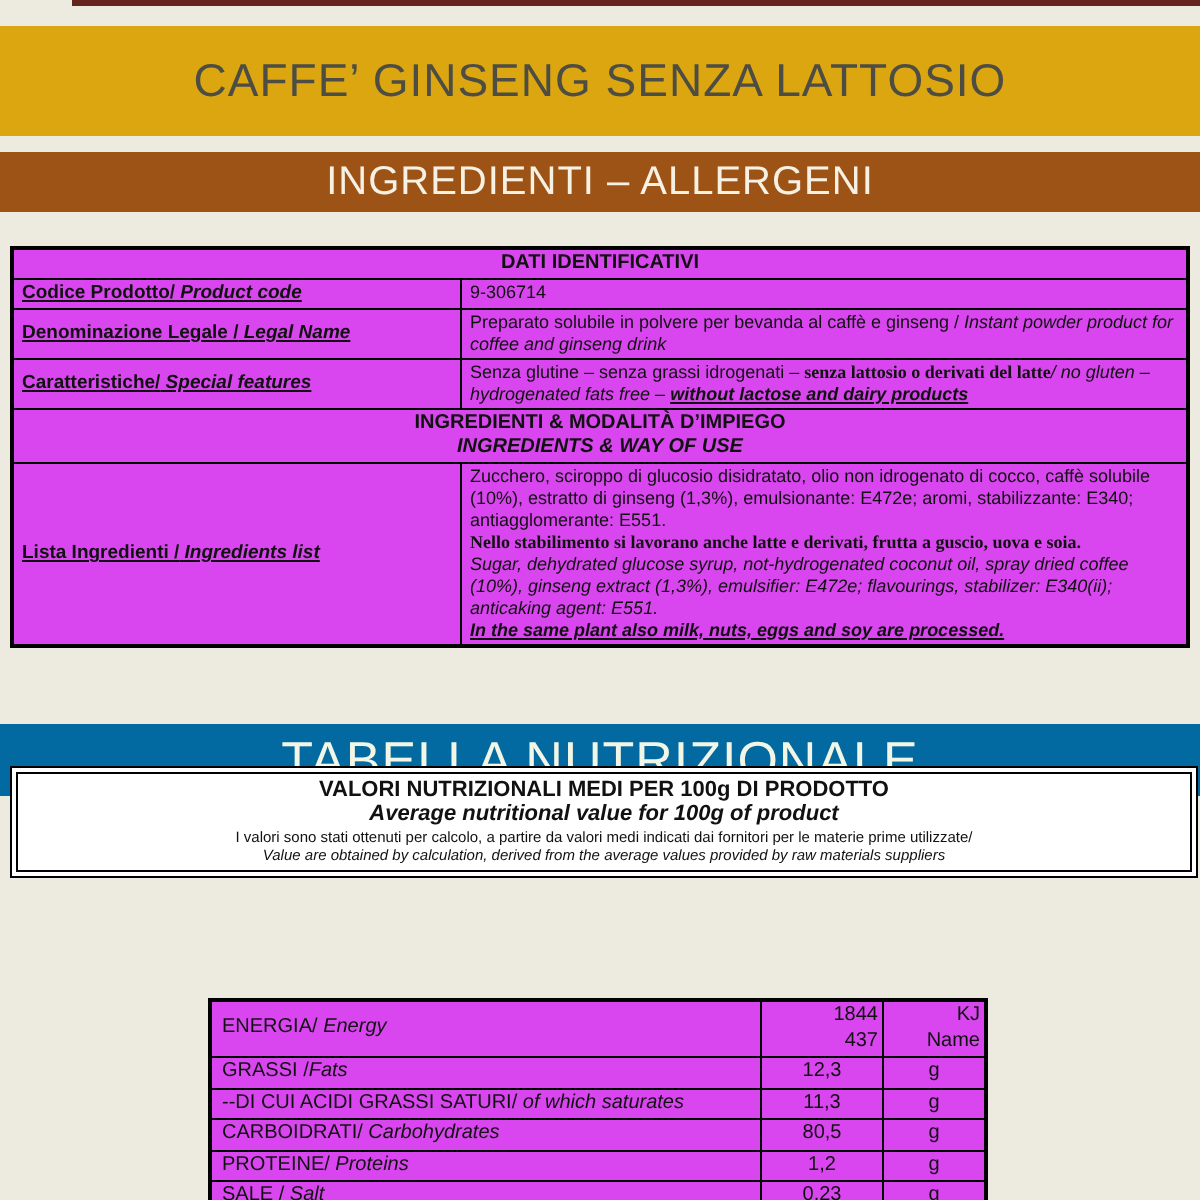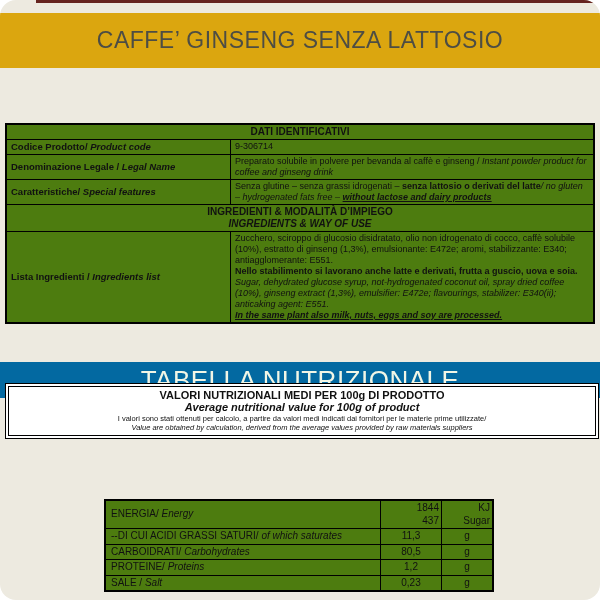--- a/index.html
+++ b/index.html
@@ -1,33 +1,33 @@
 <!DOCTYPE html>
 <html><head>
 <meta charset="utf-8">
 <style>
   html,body{margin:0;padding:0;}
   .page{position:relative;width:600px;height:600px;background:#EDEAE0;overflow:hidden;
-        font-family:"Liberation Sans",sans-serif;color:#111;border-radius:16px;}
+        font-family:"Liberation Sans",sans-serif;color:#111;}
   .topline{position:absolute;left:36px;top:0;width:564px;height:3px;background:#66241F;}
   .bar{position:absolute;left:0;width:600px;display:flex;align-items:center;justify-content:center;}
   .bar-gold{top:13px;height:55px;background:#DBA60F;}
   .bar-gold span{font-size:23px;color:#4D4D44;letter-spacing:.5px;}
   .bar-brown{top:76px;height:30px;background:#9D5316;}
   .bar-brown span{font-size:20px;color:#F7F1E3;letter-spacing:.5px;}
   .bar-green{top:362px;height:36px;background:#0369a1;}
   .bar-green span{font-size:26px;color:#F1F6E6;letter-spacing:.5px;}
 
-  table{border-collapse:collapse;background:#4d7c0f;}
+  table{border-collapse:collapse;background:#d946ef;}
   .dati{position:absolute;left:5px;top:123px;width:590px;border:2px solid #000;
         font-size:9px;line-height:1.22;}
   .dati td{border:1px solid #000;padding:1px 4px;vertical-align:top;}
-  .dati td.lbl{width:215px;font-weight:bold;vertical-align:middle;font-size:9.5px;}
+  .dati td.lbl{width:215px;font-weight:bold;vertical-align:middle;font-size:9.5px;text-decoration:underline;}
   .dati td.ctr{text-align:center;font-weight:bold;font-size:10px;}
-  .b{font-weight:bold;}
+  .b{font-weight:bold;font-family:Liberation Serif, serif;}
   .i{font-style:italic;}
   .bi{font-weight:bold;font-style:italic;text-decoration:underline;}
 
   .valori{position:absolute;left:5px;top:383px;width:586px;background:#fff;
           border:4px double #000;text-align:center;padding:2px 0 3px 0;}
   .valori .t1{font-size:11px;font-weight:bold;}
   .valori .t2{font-size:11px;font-weight:bold;font-style:italic;}
   .valori .n1{font-size:7.5px;margin-top:1px;}
   .valori .n2{font-size:7.5px;font-style:italic;}
 
@@ -53,20 +53,23 @@
 <body>
 
 <div class="page">
 
   <div class="topline"></div>
 
   <div class="bar bar-gold">
     <span>CAFFE’ GINSENG SENZA LATTOSIO</span>
   </div>
 
+  <div class="bar bar-brown">
+    <span>INGREDIENTI – ALLERGENI</span>
+  </div>
 
   <table class="dati">
     <tbody>
         <tr>
       <td colspan="2" class="ctr">DATI IDENTIFICATIVI</td>
     </tr>
     <tr>
       <td class="lbl"><span>Codice Prodotto/</span><span class="i"> Product code</span></td>
       <td>9-306714</td>
     </tr>
@@ -110,22 +113,27 @@
   <table class="nutri">
     <tbody>
         <tr>
       <td><span>ENERGIA/</span><span class="i"> Energy</span></td>
       <td class="val stack">
         <div>1844</div>
         <div>437</div>
       </td>
       <td class="unit stack">
         <div>KJ</div>
-        <div>Sugar</div>
+        <div>Name</div>
       </td>
+    </tr>
+    <tr>
+      <td><span>GRASSI /</span><span class="i">Fats</span></td>
+      <td class="val">12,3</td>
+      <td class="unit">g</td>
     </tr>
     <tr>
       <td><span>--DI CUI ACIDI GRASSI SATURI/</span><span class="i"> of which saturates</span></td>
       <td class="val">11,3</td>
       <td class="unit">g</td>
     </tr>
     <tr>
       <td><span>CARBOIDRATI/</span><span class="i"> Carbohydrates</span></td>
       <td class="val">80,5</td>
       <td class="unit">g</td>

